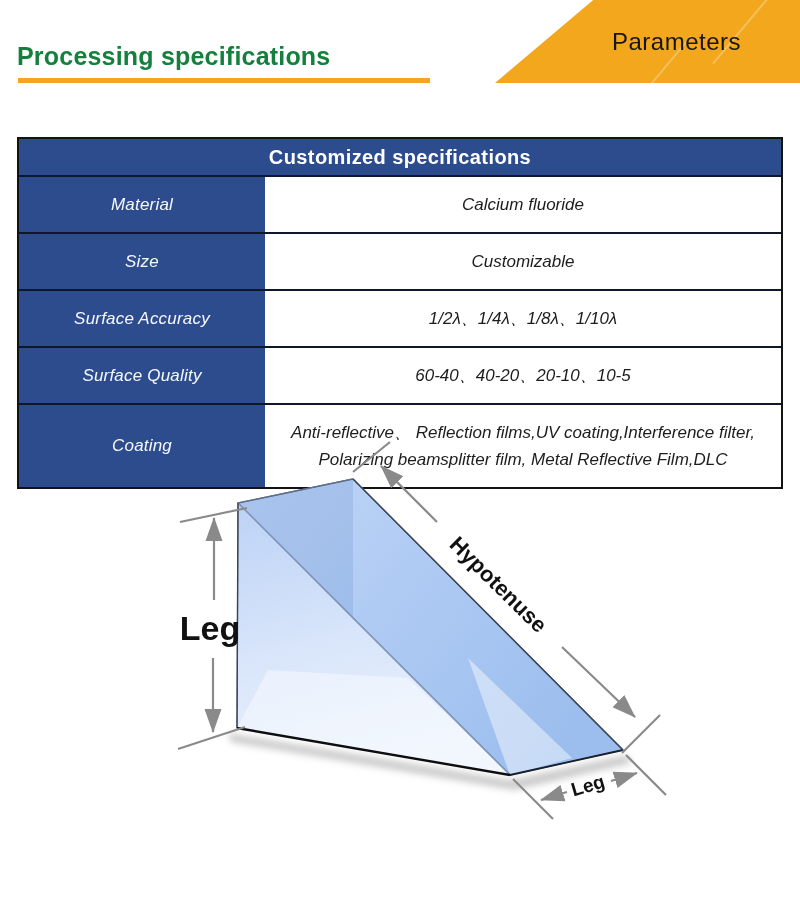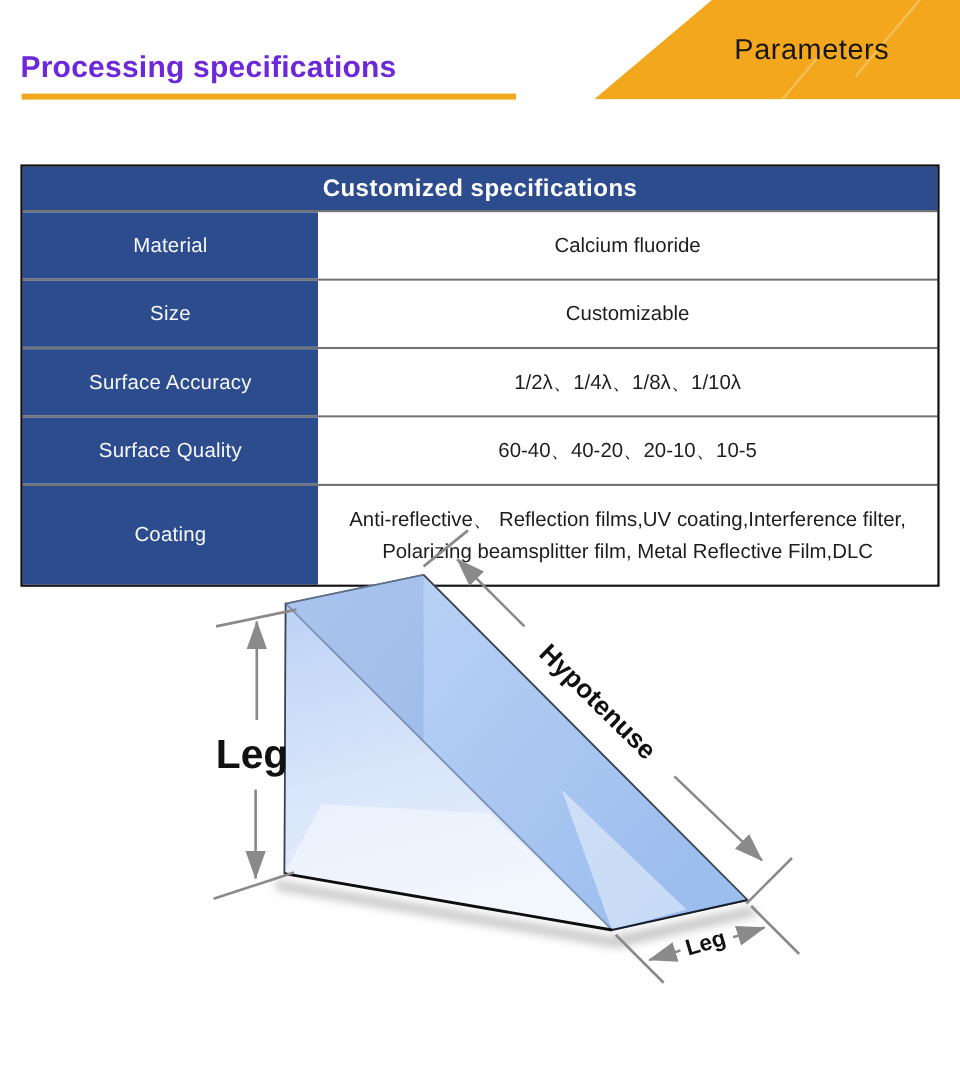--- a/index.html
+++ b/index.html
@@ -18,37 +18,37 @@
     position:absolute;left:0;top:0;width:100%;height:100%;
     display:flex;align-items:center;justify-content:center;
     padding-left:58px;box-sizing:border-box;
     font-size:24px;font-weight:normal;color:#181614;letter-spacing:.5px;
   }
   .streak{position:absolute;width:2px;height:140px;background:rgba(255,255,255,.28);}
   .streak.s1{left:150px;top:20px;transform:rotate(40deg);}
   .streak.s2{left:262px;top:-60px;transform:rotate(40deg);}
   .page-title{
     position:absolute;left:17px;top:42px;margin:0;
-    font-size:25px;font-weight:600;color:#6d28d9;letter-spacing:.2px;
+    font-size:25px;font-weight:600;color:#15803d;letter-spacing:.2px;
   }
   .title-underline{
     position:absolute;left:18px;top:78px;width:412px;height:5px;background:#F2A81C;
   }
   
   .spec-table{
     position:absolute;left:17px;top:93px;width:766px;box-sizing:border-box;
     border:2px solid #131313;background:#fff;margin-top:44px;
   }
   .t-header{
     height:36px;background:#2D4C8E;color:#ffffff;
     display:flex;align-items:center;justify-content:center;
     font-size:20px;font-weight:bold;letter-spacing:.4px;
   }
   .t-row{
-    display:flex;border-top:2px solid #737373;min-height:40px;
+    display:flex;border-top:2px solid #0f172a;min-height:40px;font-style:italic;
   }
   .t-label{
     width:246px;flex:0 0 246px;background:#2D4C8E;color:#f6f8fc;
     display:flex;align-items:center;justify-content:center;
     font-size:17px;letter-spacing:.2px;
   }
   .t-value{
     flex:1;display:flex;flex-direction:column;align-items:center;justify-content:center;
     color:#1d1d1d;font-size:17px;background:#fff;text-align:center;line-height:27px;
     padding:14px 8px;box-sizing:border-box;

